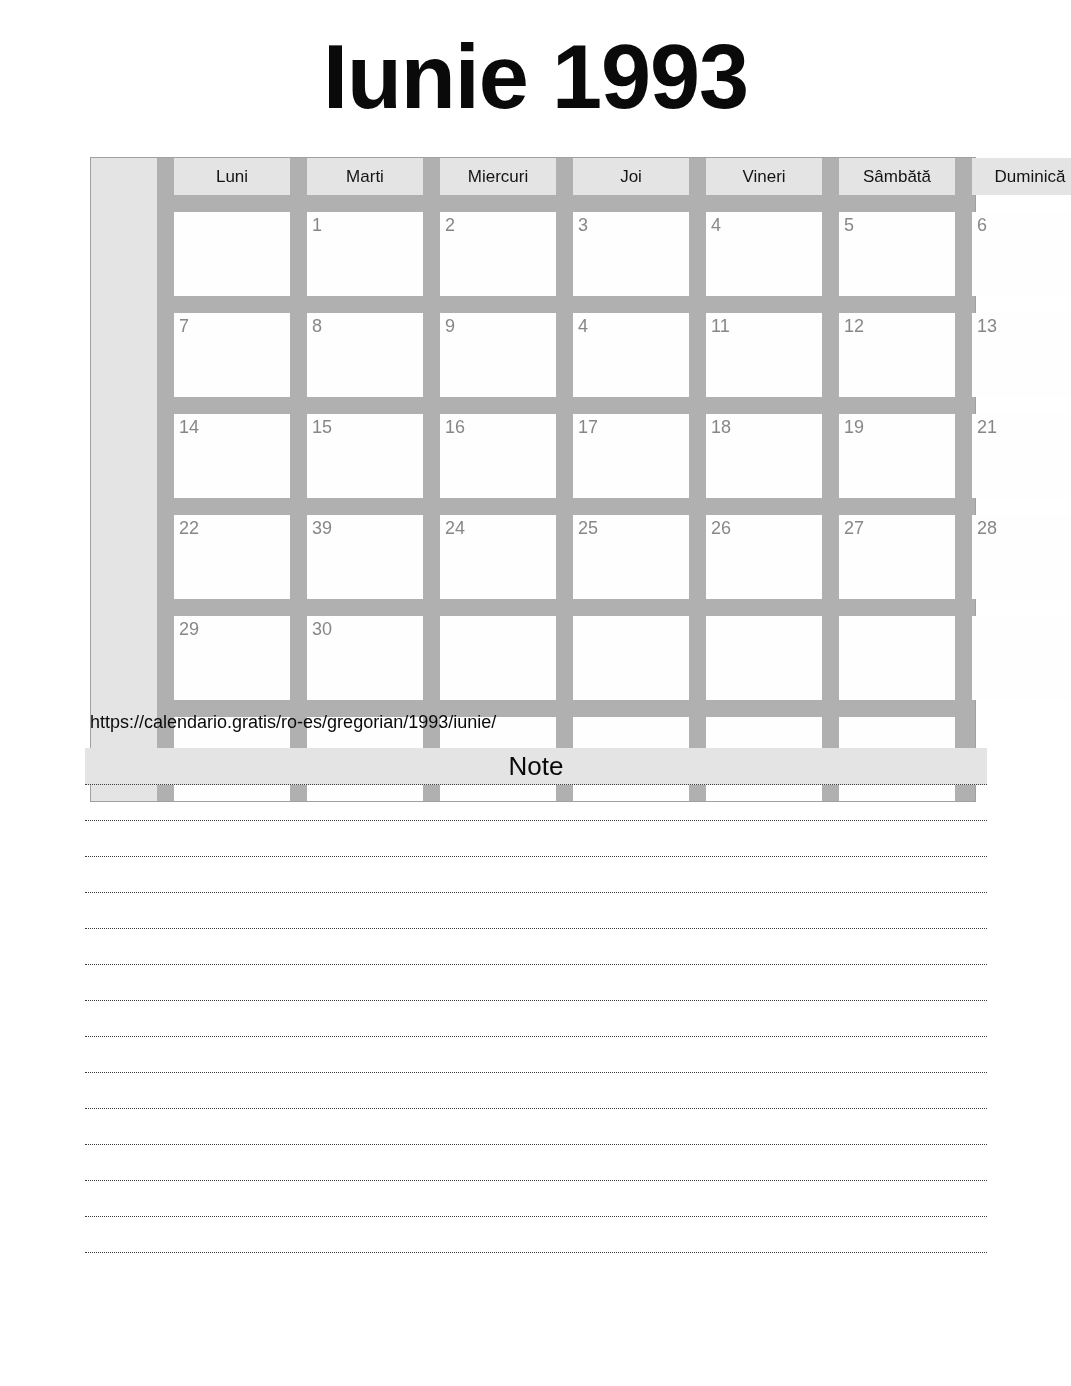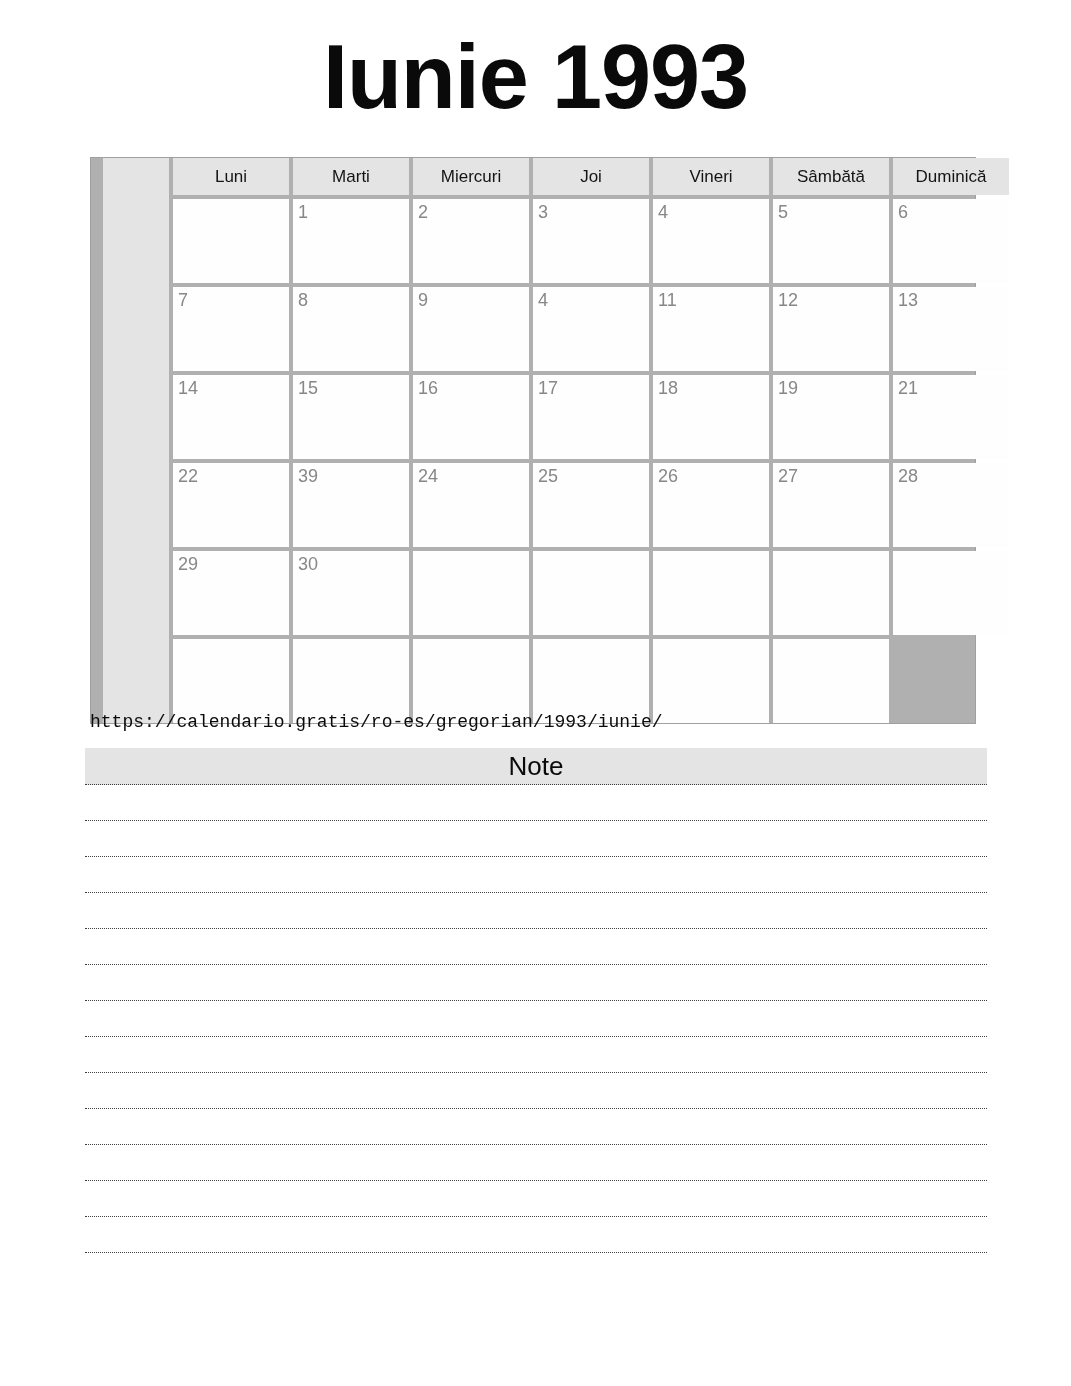--- a/index.html
+++ b/index.html
@@ -26,25 +26,24 @@
     font-weight:700;
     line-height:1.1;
     color:var(--text);
     letter-spacing:-1px;
   }
   .calendar{
     position:absolute;left:90px;top:157px;
     display:grid;
     grid-template-columns:66px repeat(7,116px);
     grid-template-rows:37px repeat(6,84px);
-    gap:4px;
+    gap:17px;
     background:var(--border-light);
     border:1px solid var(--border-dark);
     width:886px;
-    padding-left:12px;
   }
   .cal-gutter{
     grid-column:1;
     grid-row:1 / -1;
     background:var(--header-bg);
   }
   .cal-head{
     background:var(--header-bg);
     display:flex;align-items:center;justify-content:center;
     font-size:17px;
@@ -57,21 +56,20 @@
   .day-num{
     font-size:18px;
     color:var(--day-number);
     line-height:1.1;
   }
   .source-url{
     position:absolute;left:90px;top:711px;
     font-size:18px;
     line-height:1.3;
     color:#0a0a0a;
-    font-family:Liberation Mono, monospace;
   }
   .notes{
     position:absolute;left:85px;top:748px;
     width:902px;
   }
   .notes-header{
     background:var(--header-bg);
     height:37px;
     border-bottom:1px dotted var(--line-dot);
     display:flex;align-items:center;justify-content:center;

